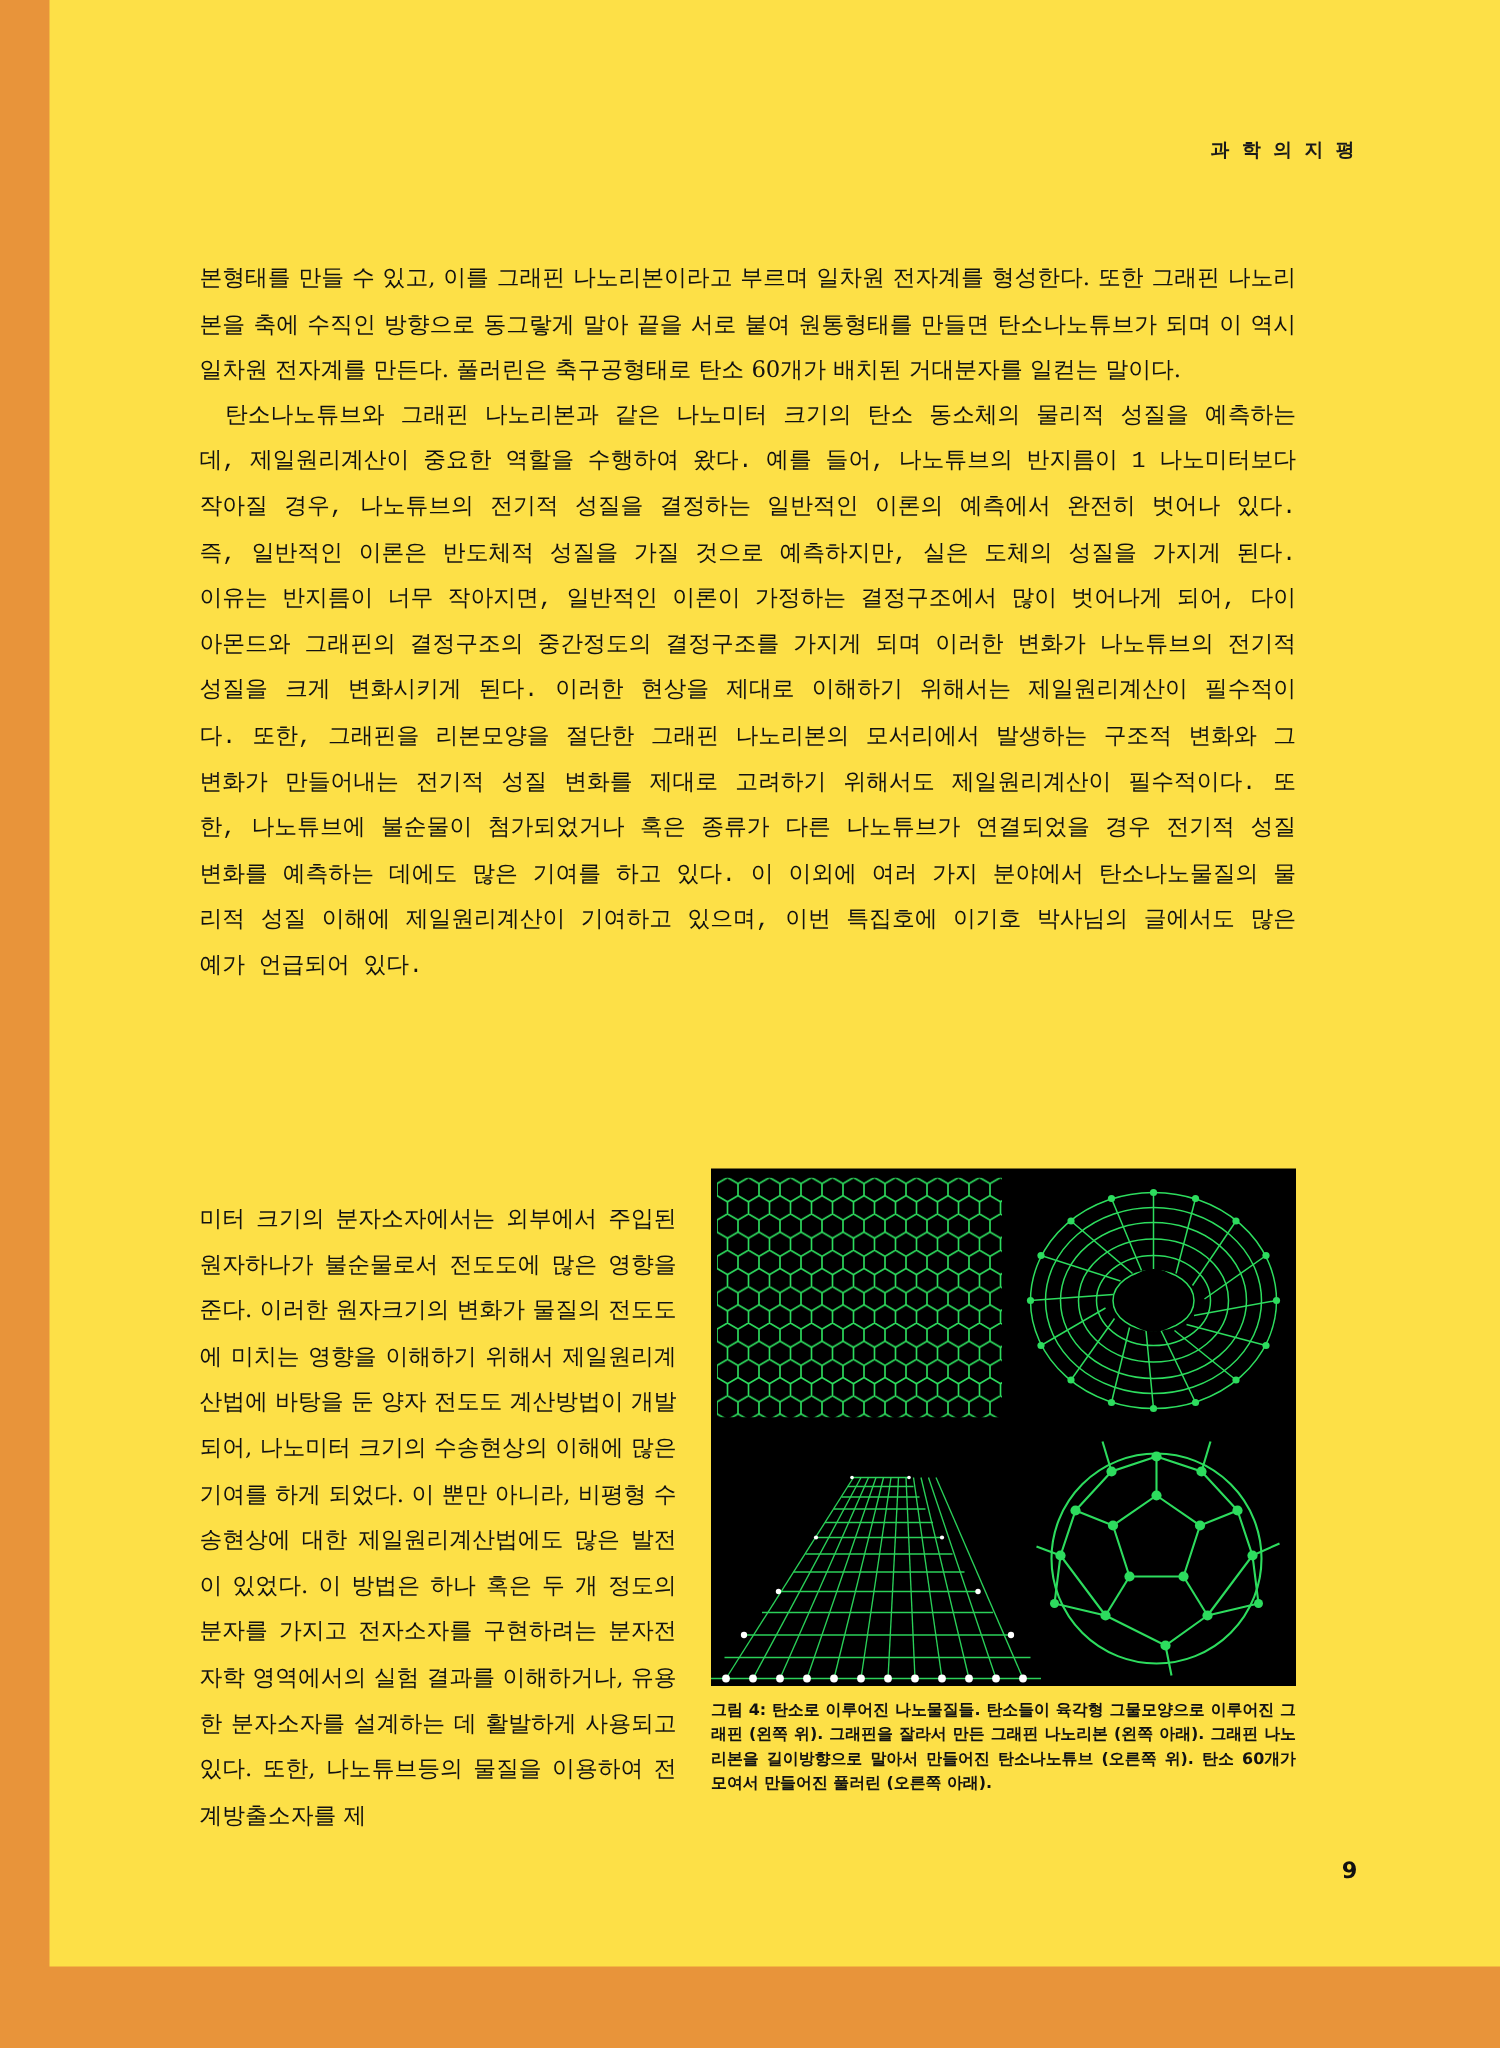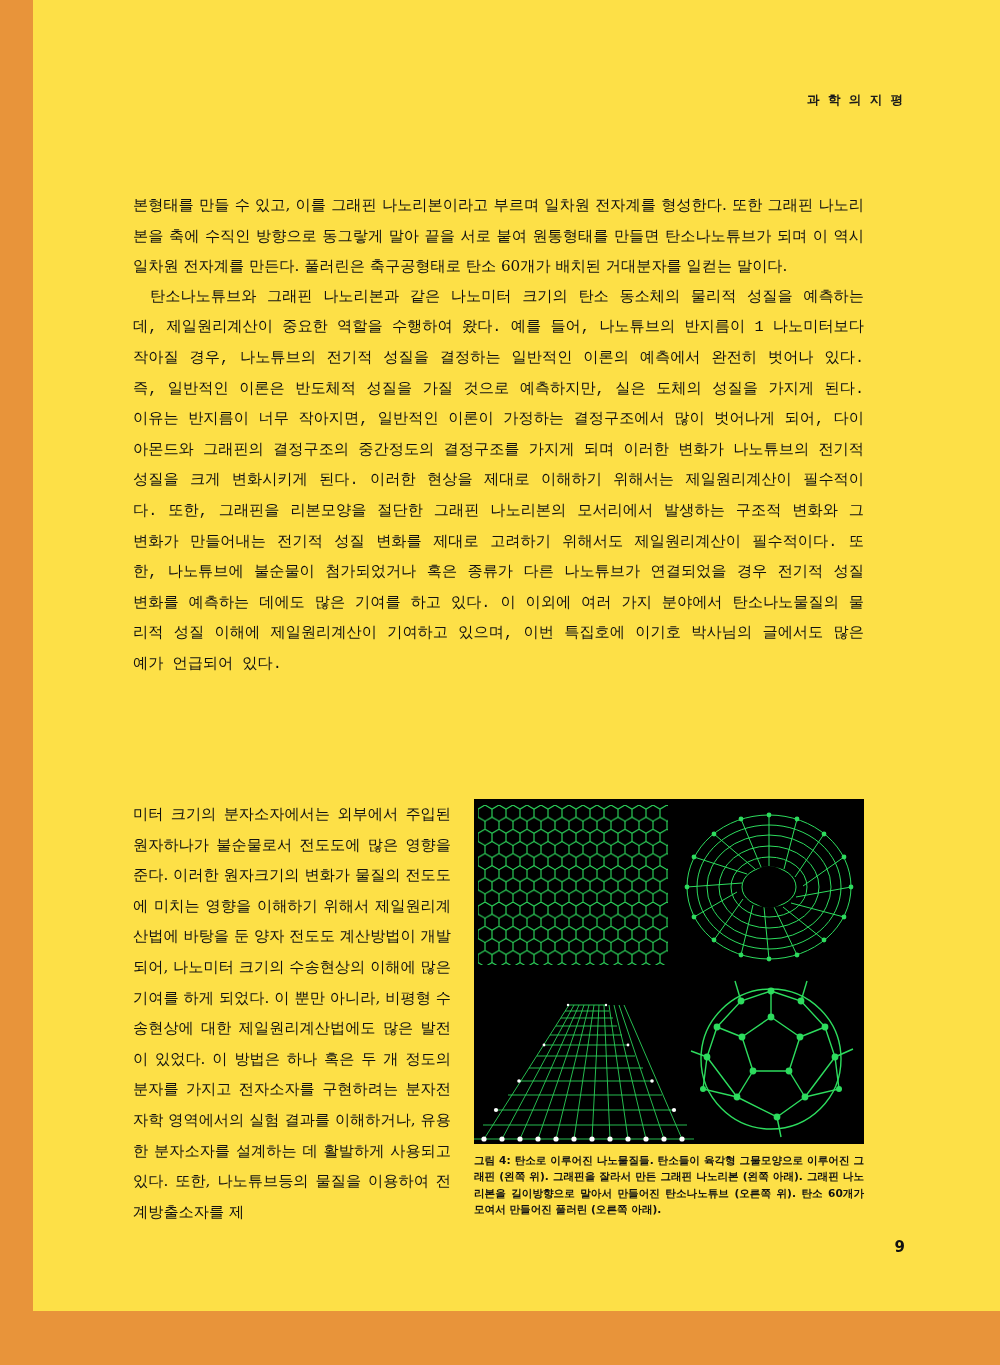--- a/index.html
+++ b/index.html
@@ -37,21 +37,20 @@
     font-weight: bold;
     letter-spacing: 2px;
     color: #1a1a1a;
     font-family: "DejaVu Sans", sans-serif;
   }
   .body-col {
     position: absolute;
     left: 100px;
     top: 170px;
     width: 731px;
-    margin-top: 20px;
   }
   p.para {
     margin: 0;
     font-family: "DejaVu Serif", serif;
     font-size: 15.2px;
     line-height: 30.6px;
     color: #111;
     text-align: justify;
     text-indent: 0;
     text-justify: inter-character;
@@ -78,21 +77,21 @@
     font-family: "DejaVu Sans", sans-serif;
     font-size: 10.6px;
     line-height: 16.4px;
     font-weight: bold;
     color: #111;
     text-align: justify;
   }
   .narrow-col {
     position: absolute;
     left: 0px;
-    top: 609px;
+    top: 627px;
     width: 318px;
   }
   .narrow-col p {
     margin: 0;
     font-family: "DejaVu Serif", serif;
     font-size: 15.2px;
     line-height: 30.6px;
     color: #111;
     text-align: justify;
     text-justify: inter-character;

